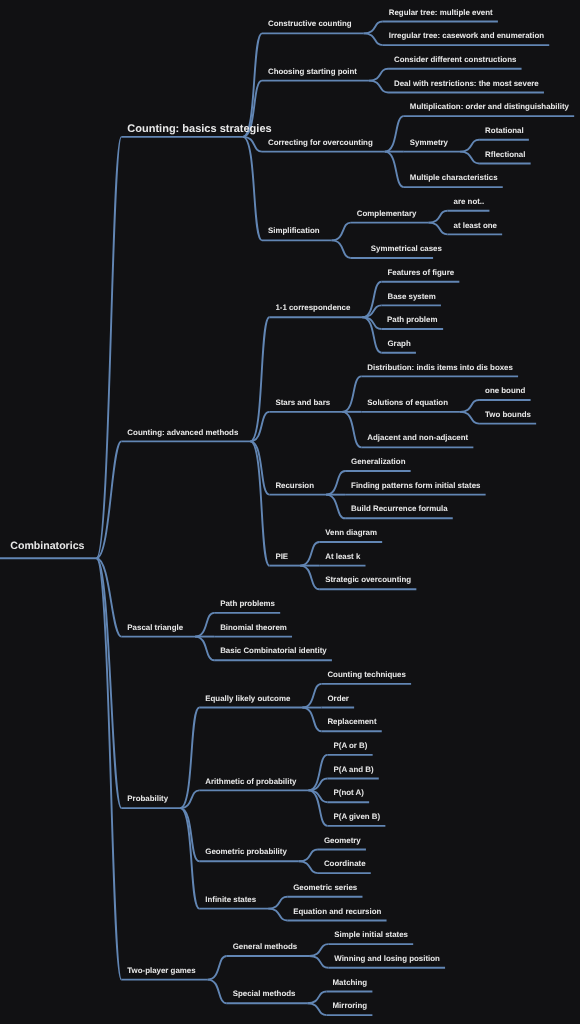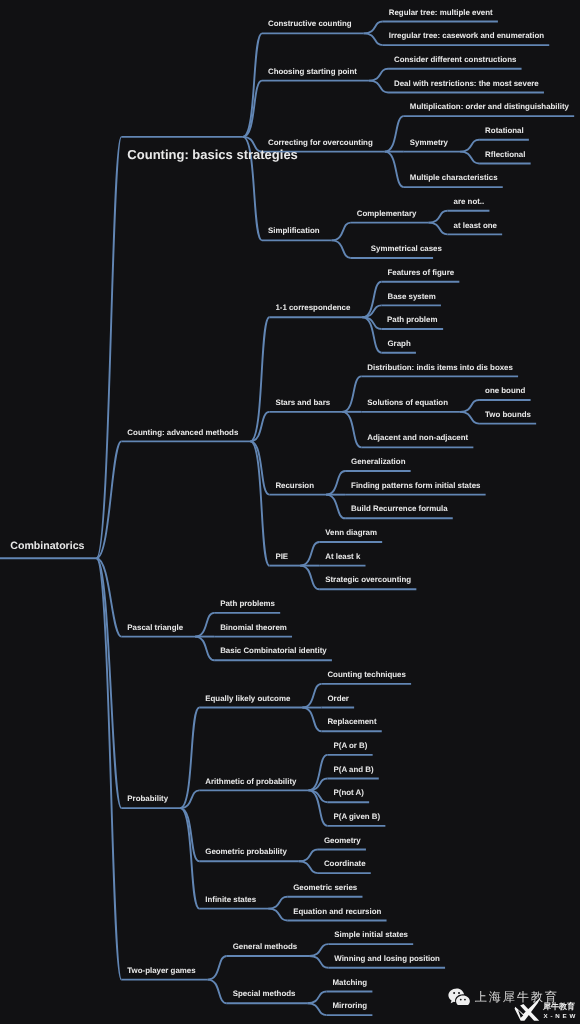--- a/index.html
+++ b/index.html
@@ -154,21 +154,21 @@
         <path d="M 207.64 979.61 C 221.64 979.61, 216.74 1003.27, 226.74 1003.27"></path>
         <path d="M 226.74 1003.27 L 307.46 1003.27"></path>
         <path d="M 307.46 1003.27 C 321.46 1003.27, 316.56 991.44, 326.56 991.44"></path>
         <path d="M 326.56 991.44 L 372.40 991.44"></path>
         <path d="M 307.46 1003.27 C 321.46 1003.27, 316.56 1015.09, 326.56 1015.09"></path>
         <path d="M 326.56 1015.09 L 372.40 1015.09"></path>
       </g>
     </svg>
   <div id="labels">
       <div class="node-label root-label" style="left: 10.3px; font-size: 10.6px; top: 541.43px;">Combinatorics</div>
-      <div class="node-label" style="left: 127.37px; font-size: 13px; top: 123.98px; margin-top: 24px;">Counting: basics strategies</div>
+      <div class="node-label" style="left: 127.37px; font-size: 11px; top: 123.98px;">Counting: basics strategies</div>
       <div class="node-label" style="left: 267.96px; font-size: 7.9px; top: 20.48px;">Constructive counting</div>
       <div class="node-label" style="left: 388.79px; font-size: 7.9px; top: 8.65px;">Regular tree: multiple event</div>
       <div class="node-label" style="left: 388.79px; font-size: 7.9px; top: 32.31px;">Irregular tree: casework and enumeration</div>
       <div class="node-label" style="left: 267.96px; font-size: 7.9px; top: 67.79px;">Choosing starting point</div>
       <div class="node-label" style="left: 394.04px; font-size: 7.9px; top: 55.96px;">Consider different constructions</div>
       <div class="node-label" style="left: 394.04px; font-size: 7.9px; top: 79.62px;">Deal with restrictions: the most severe</div>
       <div class="node-label" style="left: 267.96px; font-size: 7.9px; top: 138.76px; text-align: right;">Correcting for overcounting</div>
       <div class="node-label" style="left: 409.84px; font-size: 7.9px; top: 103.28px;">Multiplication: order and distinguishability</div>
       <div class="node-label" style="left: 409.84px; font-size: 7.9px; top: 138.76px;">Symmetry</div>
       <div class="node-label" style="left: 485.11px; font-size: 7.9px; top: 126.94px;">Rotational</div>
@@ -221,32 +221,14 @@
       <div class="node-label" style="left: 293.23px; font-size: 7.9px; top: 907.62px;">Equation and recursion</div>
       <div class="node-label" style="left: 127.37px; font-size: 7.9px; top: 966.76px;">Two-player games</div>
       <div class="node-label" style="left: 232.74px; font-size: 7.9px; top: 943.1px;">General methods</div>
       <div class="node-label" style="left: 334.31px; font-size: 7.9px; top: 931.27px;">Simple initial states</div>
       <div class="node-label" style="left: 334.31px; font-size: 7.9px; top: 954.93px;">Winning and losing position</div>
       <div class="node-label" style="left: 232.74px; font-size: 7.9px; top: 990.42px;">Special methods</div>
       <div class="node-label" style="left: 332.56px; font-size: 7.9px; top: 978.59px;">Matching</div>
       <div class="node-label" style="left: 332.56px; font-size: 7.9px; top: 1002.24px;">Mirroring</div>
     </div>
 
-  <div id="watermark">
-    <svg class="wechat" viewBox="0 0 24 18">
-      <path d="M9.2 0.4C4.3 0.4 0.4 3.6 0.4 7.5c0 2.2 1.3 4.2 3.3 5.5L2.8 16l3.3-1.7c0.5 0.1 1 0.2 1.5 0.3 -0.1-0.4-0.2-0.9-0.2-1.3 0-3.7 3.6-6.7 8.1-6.7 0.5 0 0.9 0 1.3 0.1C16.2 3.2 13.1 0.4 9.2 0.4z" fill="#efefef"></path>
-      <ellipse cx="6.4" cy="5.3" rx="1.05" ry="1.05" fill="#111113"></ellipse>
-      <ellipse cx="11.5" cy="5.3" rx="1.05" ry="1.05" fill="#111113"></ellipse>
-      <path d="M15.6 7.9c-4 0-7.2 2.7-7.2 5.9 0 1.8 1.1 3.5 2.8 4.6l-0.7 2.3 2.7-1.4c0.8 0.2 1.6 0.3 2.4 0.3 4 0 7.2-2.7 7.2-5.9C22.8 10.6 19.6 7.9 15.6 7.9z" fill="#efefef"></path>
-      <ellipse cx="13.3" cy="12.1" rx="0.95" ry="0.95" fill="#111113"></ellipse>
-      <ellipse cx="17.7" cy="12.1" rx="0.95" ry="0.95" fill="#111113"></ellipse>
-    </svg>
-    <span class="wm-text">上海犀牛教育</span>
-    <svg class="xlogo" viewBox="0 0 28 25">
-      <path d="M7.2 8.6 L10.6 7.0 L26.6 24.2 L21.4 24.2 Z" fill="#f6f6f6"></path>
-      <path d="M27.6 0.6 L25.2 6.2 L11.6 24.2 L7.8 24.2 L1.6 12.0 L2.2 10.0 L10.4 17.4 Z" fill="#f6f6f6"></path>
-      <path d="M5.1 13.2 L10.4 18.9 L7.8 21.0 Z" fill="#111113"></path>
-    </svg>
-    <span class="logo-cn">犀牛教育</span>
-    <span class="logo-en">X - N E W</span>
-  </div>
 
 </div>
 
 </body></html>

